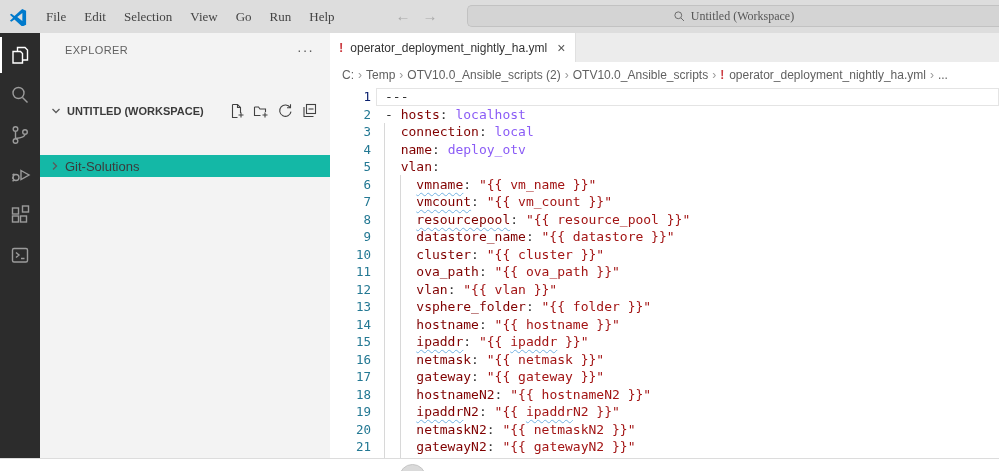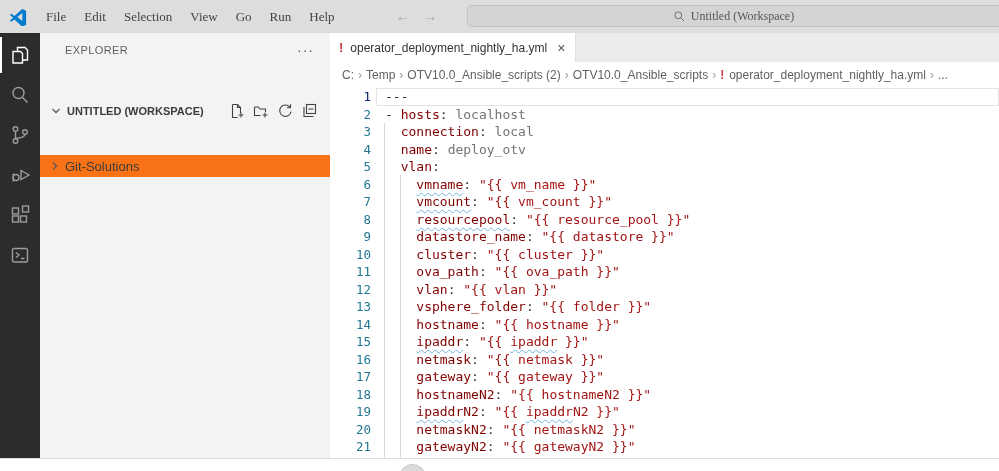--- a/index.html
+++ b/index.html
@@ -28,21 +28,21 @@
   
   .sidebar { width:290px; background:#f3f3f3; display:flex; flex-direction:column;gap:33px; }
   .exp-header { height:33px; display:flex; align-items:center; }
   .exp-title { margin-left:25px; font-size:11px; letter-spacing:.4px; color:#616161; }
   .exp-more { margin-left:auto; margin-right:16px; color:#616161; font-size:14px; letter-spacing:1px; cursor:pointer; }
   .ws-row { height:23px; display:flex; align-items:center; }
   .ws-chev { margin-left:8px; display:flex; }
   .ws-label { margin-left:3px; font-size:11px; font-weight:700; color:#3b3b3b; }
   .ws-actions { margin-left:auto; margin-right:13px; display:flex; gap:8px; }
   .ws-actions svg { stroke:#424242; fill:none; stroke-width:1.1; cursor:pointer; }
-  .tree-item { height:22px; display:flex; align-items:center; background:#f97316; cursor:pointer; }
+  .tree-item { height:22px; display:flex; align-items:center; background:#14b8a6; cursor:pointer; }
   .ti-chev { margin-left:7px; display:flex; }
   .ti-label { margin-left:2px; font-size:13px; color:#3b3b3b; }
 
   
   .editorgroup { flex:1; display:flex; flex-direction:column; background:#fff; min-width:0; }
   .tabbar { height:29px; background:#ececec; display:flex; }
   .tab { background:#fff; display:flex; align-items:center; padding:0 10px 0 9px; border-right:1px solid #e0e0e0; cursor:pointer; }
   .yml-icon { color:#cc3e44; font-weight:700; font-size:13px; }
   .tab-label { margin-left:7px; font-size:12px; color:#333; white-space:nowrap; }
   .tab-close { margin-left:10px; color:#555; font-size:14px; line-height:14px; cursor:pointer; }
@@ -56,21 +56,21 @@
   .code { position:relative; flex:1; background:#fff; font-family:"DejaVu Sans Mono", monospace; font-size:13px; overflow:hidden; }
   .curline { position:absolute; left:46px; right:0; top:0; height:18px; border:1px solid #e4e4e4; pointer-events:none; }
   .guide { position:absolute; width:1px; background:#d8d8d8; pointer-events:none; }
   .cl { height:17.5px; display:flex; align-items:center; }
   .ln { width:41px; text-align:right; color:#237893; font-size:12.5px; flex:none; user-select:none; }
   .cl.active .ln { color:#0b216f; }
   .ct { margin-left:14px; white-space:pre; }
   .tp { color:#333333; }
   .tk { color:#800000; }
   .ts { color:#a31515; }
-  .tv { color:#737373; }
+  .tv { color:#8b5cf6; }
   .sq { text-decoration:underline; text-decoration-style:wavy; text-decoration-color:#74b2e2; text-decoration-thickness:1px; text-underline-offset:3px; }
 
   
   .below { position:absolute; top:460px; left:0; width:999px; height:11px; background:#fff; }
   .partial-circle { position:absolute; left:399px; top:4px; width:27px; height:27px; border-radius:50%; background:#dadada; border:1px solid #c6c6c6; }
 </style>
 </head>
 <body>
 
 <div class="screen">

